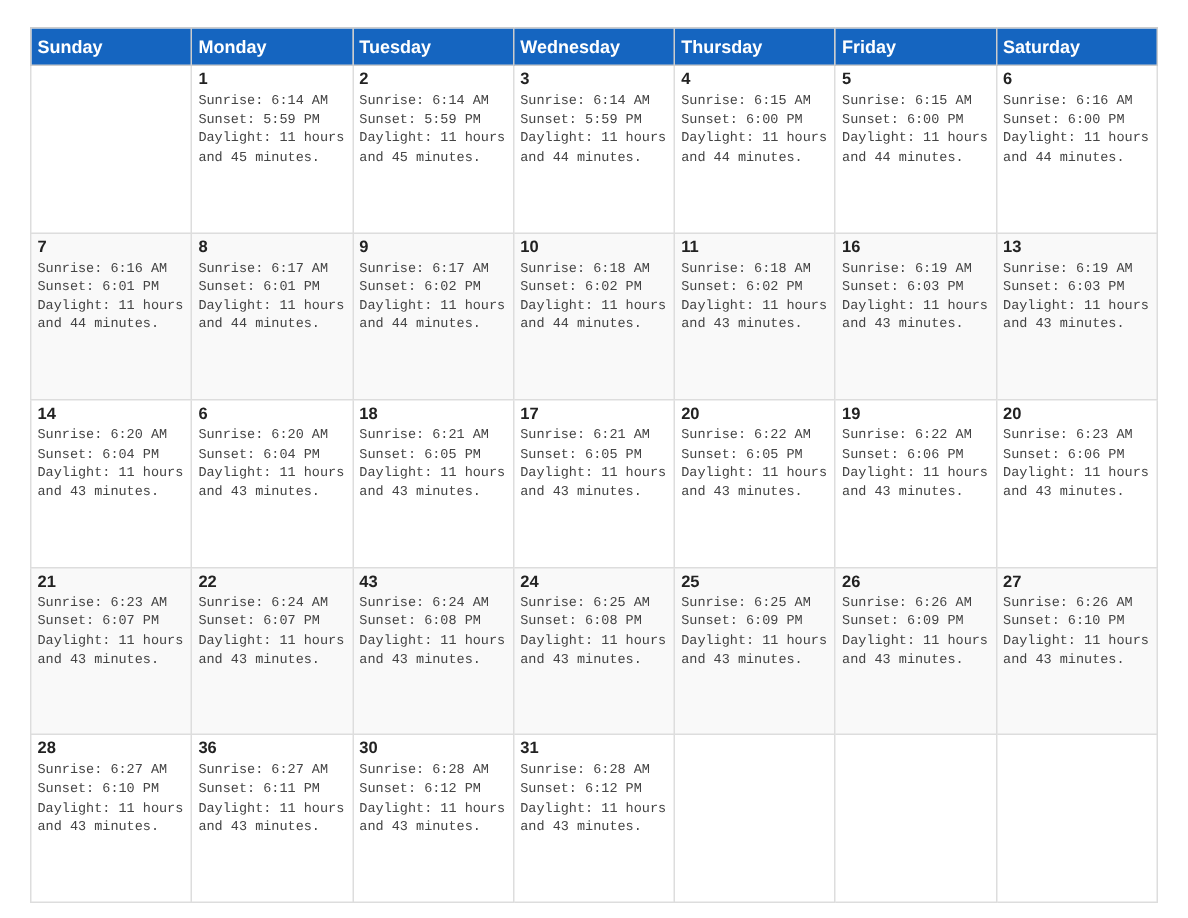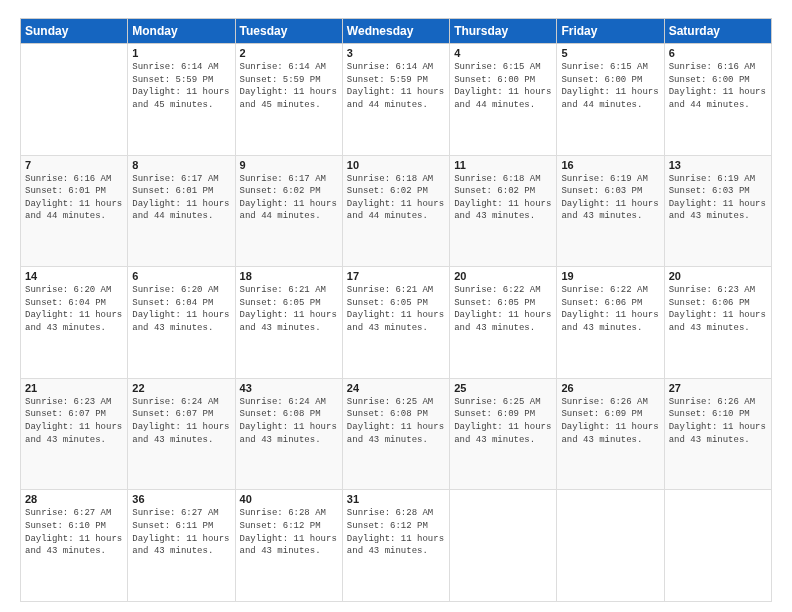--- a/index.html
+++ b/index.html
@@ -283,21 +283,21 @@
 Sunset: 6:10 PM
 Daylight: 11 hours and 43 minutes.</div>
           </td>
           <td>
             <span class="day-num">36</span>
             <div class="day-info" style="white-space: pre-line;">Sunrise: 6:27 AM
 Sunset: 6:11 PM
 Daylight: 11 hours and 43 minutes.</div>
           </td>
           <td>
-            <span class="day-num">40</span>
+            <span class="day-num">30</span>
             <div class="day-info" style="white-space: pre-line;">Sunrise: 6:28 AM
 Sunset: 6:12 PM
 Daylight: 11 hours and 43 minutes.</div>
           </td>
           <td>
             <span class="day-num">31</span>
             <div class="day-info" style="white-space: pre-line;">Sunrise: 6:28 AM
 Sunset: 6:12 PM
 Daylight: 11 hours and 43 minutes.</div>
           </td>

